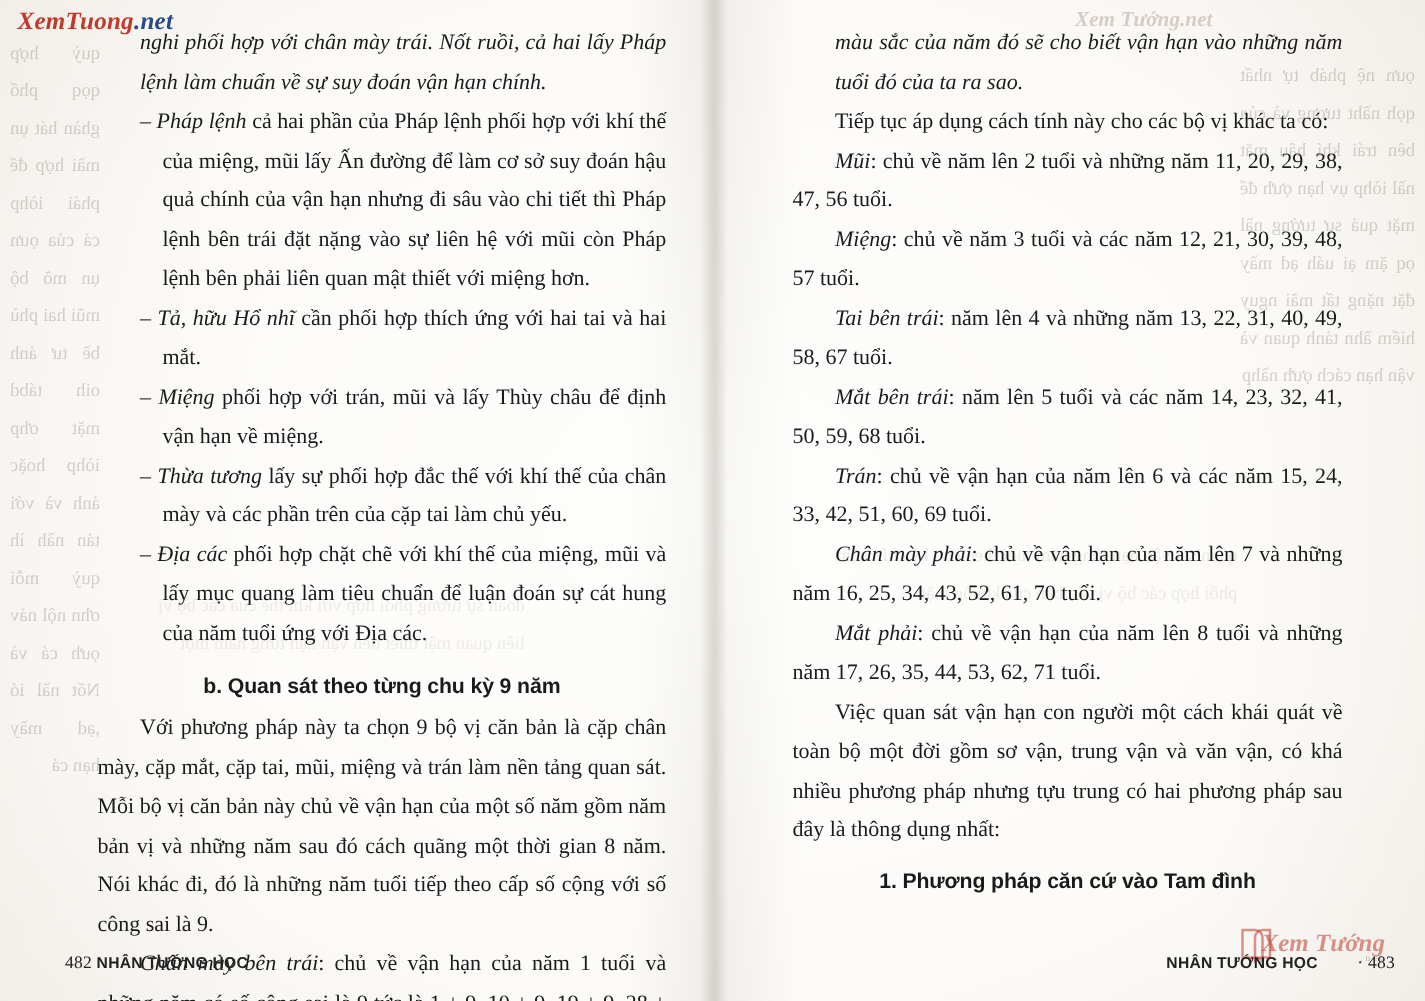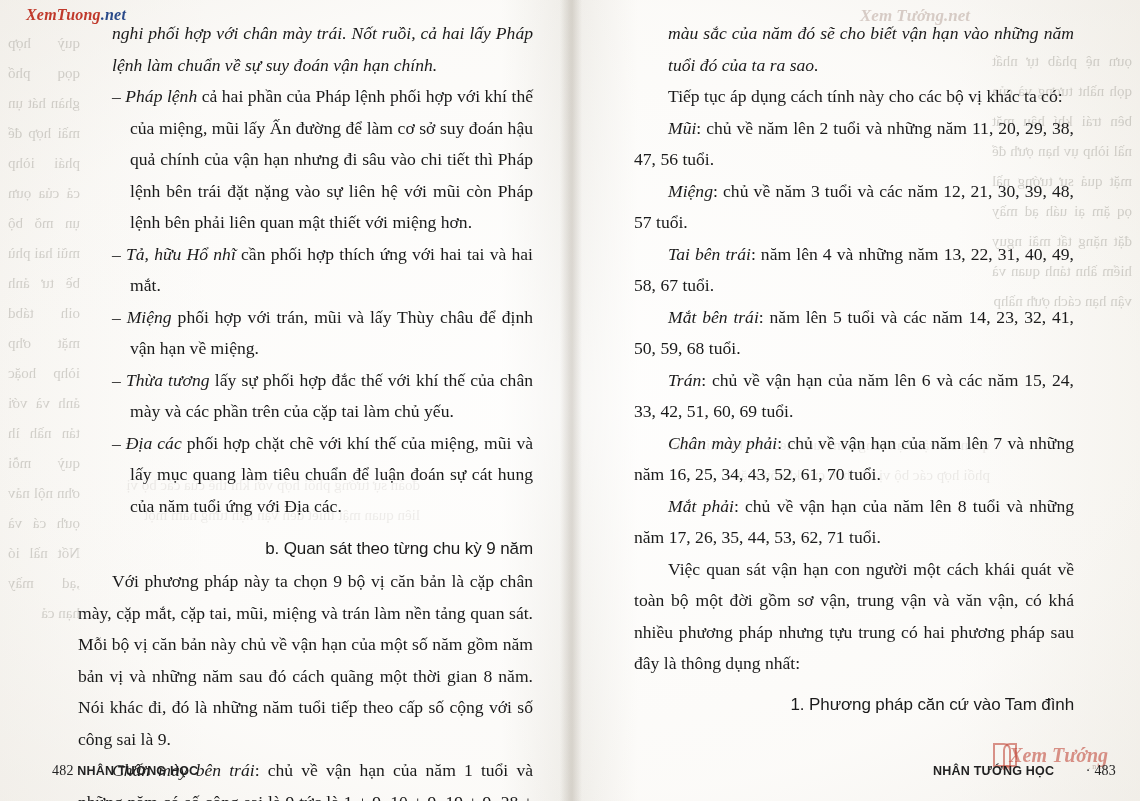--- a/index.html
+++ b/index.html
@@ -68,23 +68,23 @@
 
   .watermark {
     position: absolute;
     font-family: "Liberation Serif", serif;
     font-weight: bold;
     font-style: italic;
     white-space: nowrap;
     user-select: none;
   }
   .wm-topleft {
-    left: 26px;
+    left: 14px;
     top: 6px;
-    font-size: 16px;
+    font-size: 20px;
     color: #c0392b;
     letter-spacing: 0.2px;
   }
   .wm-topleft .b { color: #2a4a8a; }
   .wm-topright {
     right: 170px;
     top: 6px;
     font-size: 17px;
     color: rgba(150,120,110,0.35);
   }
@@ -133,25 +133,25 @@
     padding-left: 34px;
     font-style: italic;
   }
   .col p.dash {
     text-indent: -18px;
     padding-left: 52px;
   }
 
   h3.sub {
     font-family: "Liberation Sans", sans-serif;
-    font-weight: normal;
+    font-weight: bold;
     font-size: 17px;
     line-height: 30px;
     margin: 12px 0 2px 0;
-    text-align: right;
+    text-align: center;
     letter-spacing: -0.1px;
   }
   h3.sub.tight { margin-top: 10px; }
 
   .footer {
     position: absolute;
     bottom: 22px;
     font-family: "Liberation Sans", sans-serif;
     font-size: 12.5px;
     font-weight: bold;

